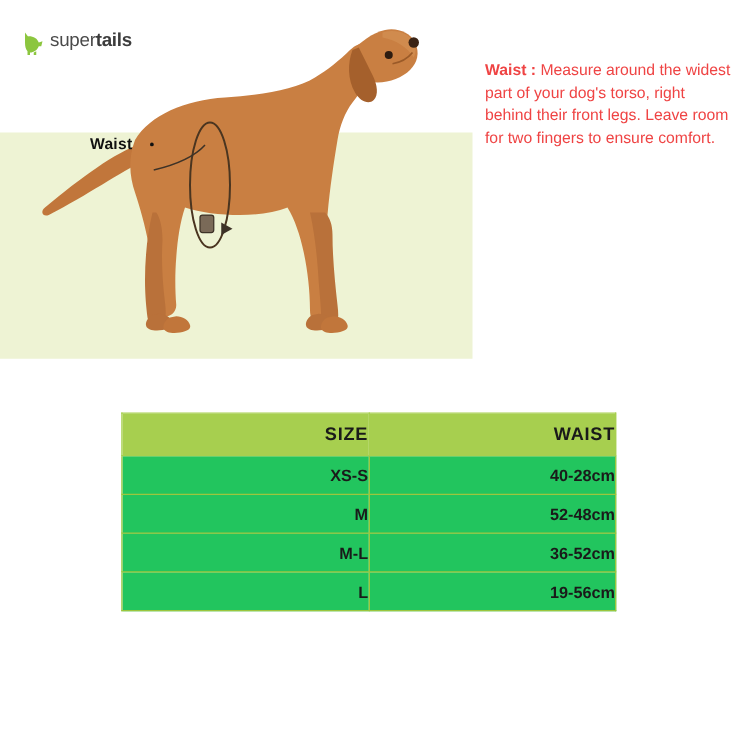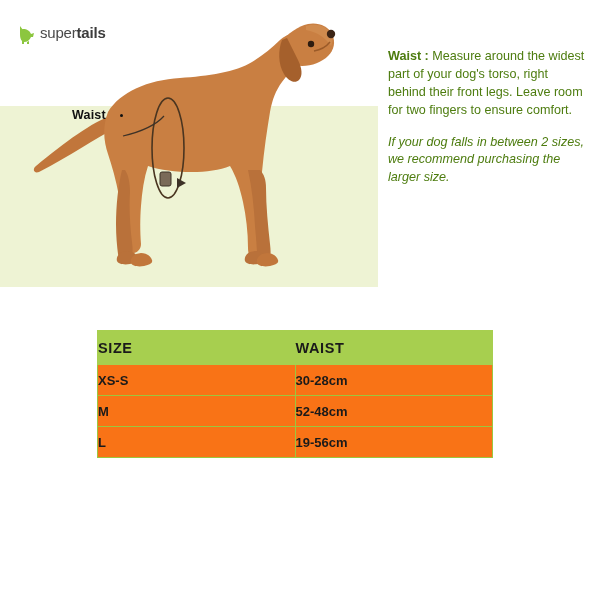--- a/index.html
+++ b/index.html
@@ -77,21 +77,21 @@
   }
 
   
   .desc {
     position: absolute;
     left: 388px;
     top: 48px;
     width: 200px;
     font-size: 12.6px;
     line-height: 1.42;
-    color: #4d7c0f;
+    color: #ef4444;
   }
   .desc p {
     margin: 0 0 14px 0;
   }
   .desc .lead-label {
     font-weight: bold;
   }
   .desc .italic {
     font-style: italic;
   }
@@ -100,36 +100,36 @@
   .table {
     position: absolute;
     left: 97px;
     top: 330px;
     width: 396px;
     border-collapse: collapse;
     table-layout: fixed;
   }
   .table th, .table td {
     border: 1px solid #9cc63e;
-    text-align: left;
+    text-align: right;
     font-size: 13px;
     font-weight: bold;
     color: #1a1a1a;
     height: 30px;
     padding: 0;
   }
   .table thead th {
     background: #a7cf4f;
     font-size: 14.5px;
     letter-spacing: 0.6px;
     height: 33px;
     border-color: #a7cf4f;
   }
   .table tbody td {
-    background: #f97316;
+    background: #22c55e;
   }
 </style>
 </head>
 <body>
 
 <div class="logo">
   <span>
     <svg class="logo-mark" viewBox="0 0 18 22" xmlns="http://www.w3.org/2000/svg">
       <path d="M2 2 L2 7 L5 6 Z" fill="#8cc63f"></path>
       <path d="M5 5 C9 5 12 7 13 10 L16 9 L15 13 L13 13 C12 16 9 18 6 18 L6 20 L4 20 L4 17 C2.5 15.5 2 13 2 10 L2 6 Z" fill="#8cc63f"></path>
@@ -177,37 +177,40 @@
 
     <path d="M123 116 C140 112 155 106 164 96" stroke="#3d3227" stroke-width="1.2" fill="none"></path>
   </svg>
 </div>
 
 <div class="waist-label">Waist</div>
 <div class="waist-dot"></div>
 
 <div class="desc">
   <p><span class="lead-label">Waist :</span><span> Measure around the widest part of your dog's torso, right behind their front legs. Leave room for two fingers to ensure comfort.</span></p>
-  <p class="italic">If your dog falls in between 2 sizes, we recommend purchasing the larger size.</p>
 </div>
 
 <table class="table">
   <thead>
     <tr>
       <th>SIZE</th>
       <th>WAIST</th>
     </tr>
   </thead>
   <tbody>
     <tr>
       <td>XS-S</td>
-      <td>30-28cm</td>
+      <td>40-28cm</td>
     </tr>
     <tr>
       <td>M</td>
       <td>52-48cm</td>
     </tr>
     <tr>
+      <td>M-L</td>
+      <td>36-52cm</td>
+    </tr>
+    <tr>
       <td>L</td>
       <td>19-56cm</td>
     </tr>
   </tbody>
 </table>
 
 </body></html>

